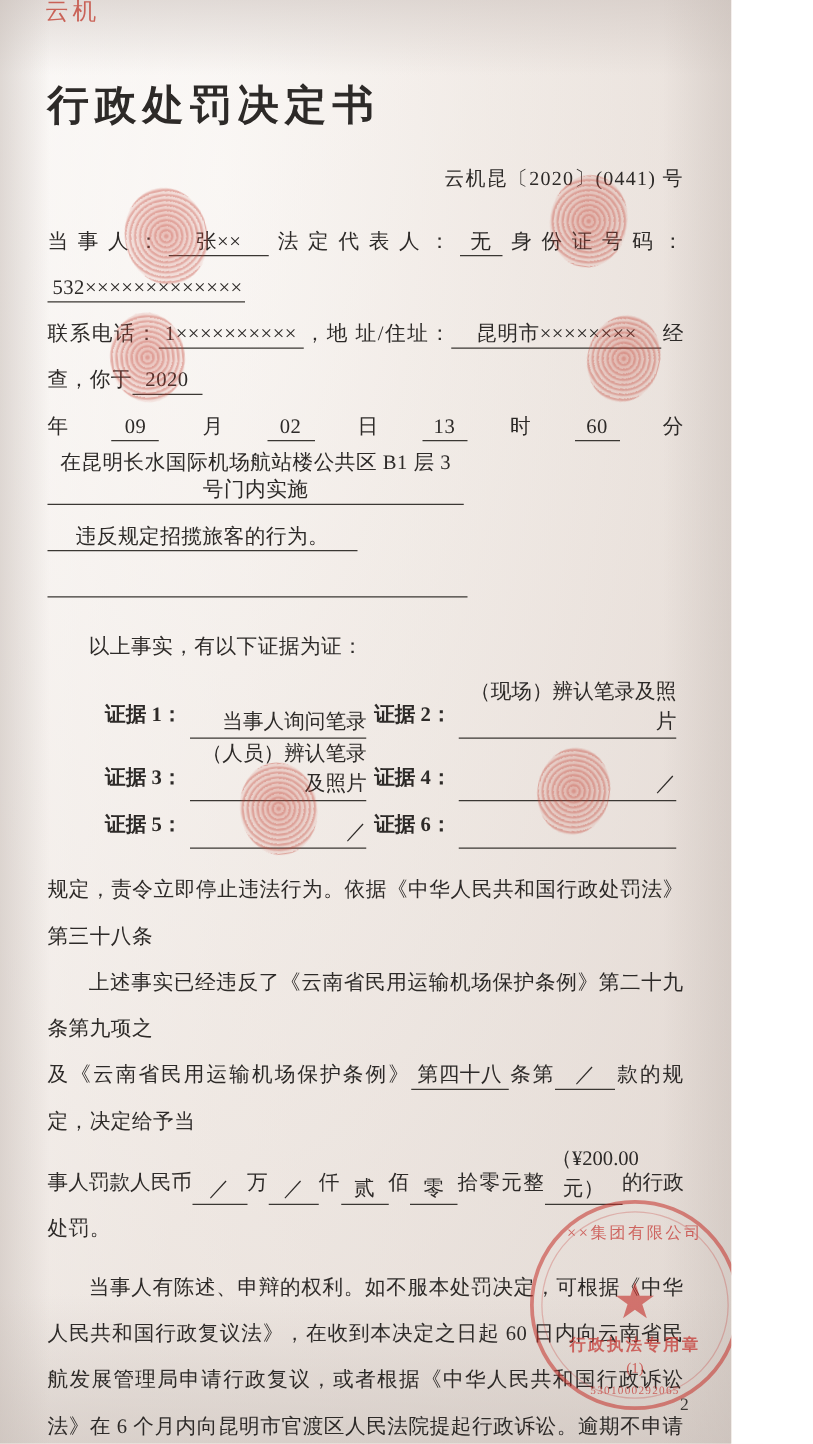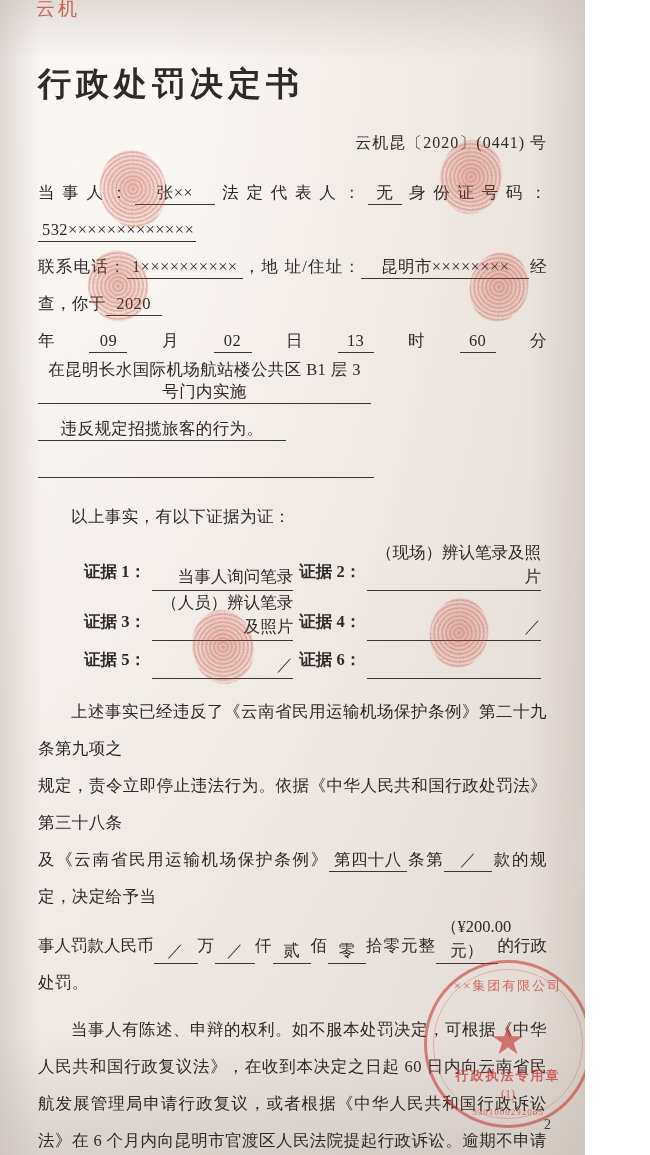--- a/index.html
+++ b/index.html
@@ -264,25 +264,25 @@
       </div>
       <div class="ev-row">
         <span class="ev-label">证据 5：</span>
         <span class="ev-value w1">／</span>
         <span class="ev-label">证据 6：</span>
         <span class="ev-value w2"></span>
       </div>
     </div>
 
     <div style="margin-top:14px">
+      <p class="para">
+        <span>规定，责令立即停止违法行为。依据《中华人民共和国行政处罚法》</span><span>第三十八条</span>
+      </p>
       <p class="para indent">
         <span>上述事实已经违反了《云南省民用运输机场保护条例》</span><span>第二十九条第九项</span><span>之</span>
-      </p>
-      <p class="para">
-        <span>规定，责令立即停止违法行为。依据《中华人民共和国行政处罚法》</span><span>第三十八条</span>
       </p>
       <p class="para">
         <span>及《云南省民用运输机场保护条例》</span><span class="fill" style="width:70px">第四十八</span><span>条第</span><span class="fill" style="width:40px">／</span><span>款的规定，决定给予当</span>
       </p>
       <div class="money-line">
         <span>事人罚款人民币</span>
         <span class="money-cell" style="width:34px">／</span>
         <span class="money-units">万</span>
         <span class="money-cell" style="width:30px">／</span>
         <span class="money-units">仟</span>

